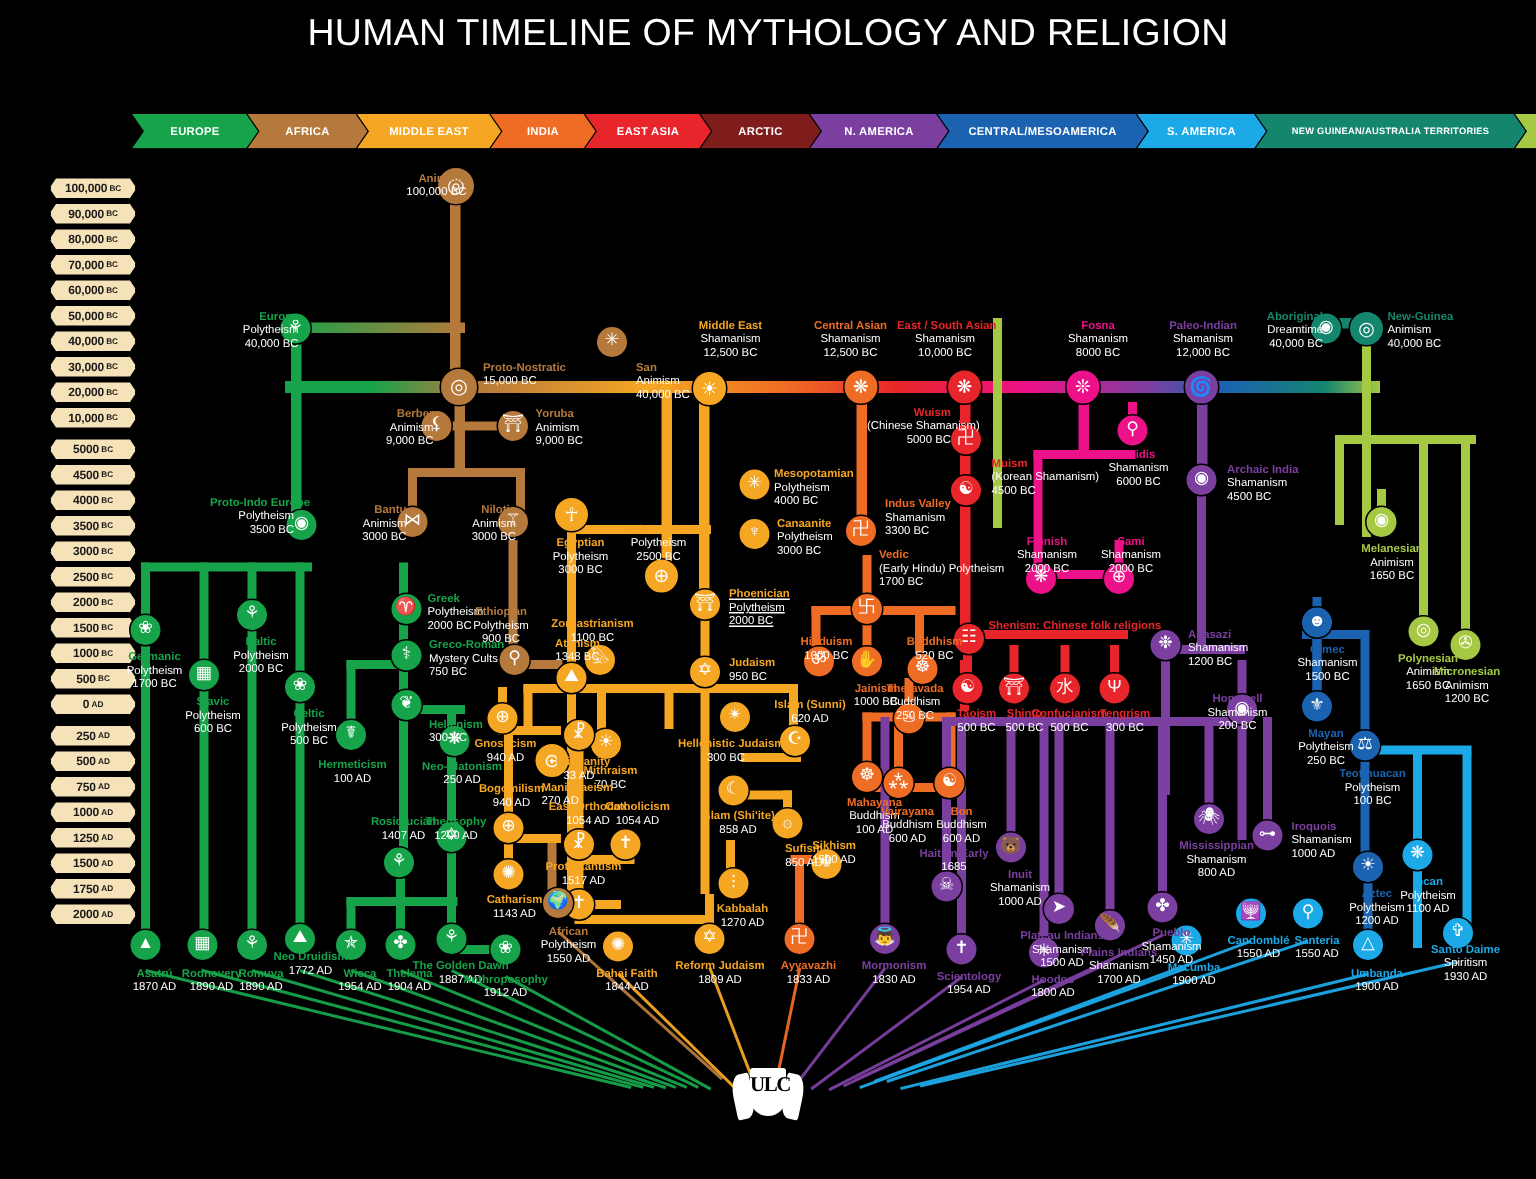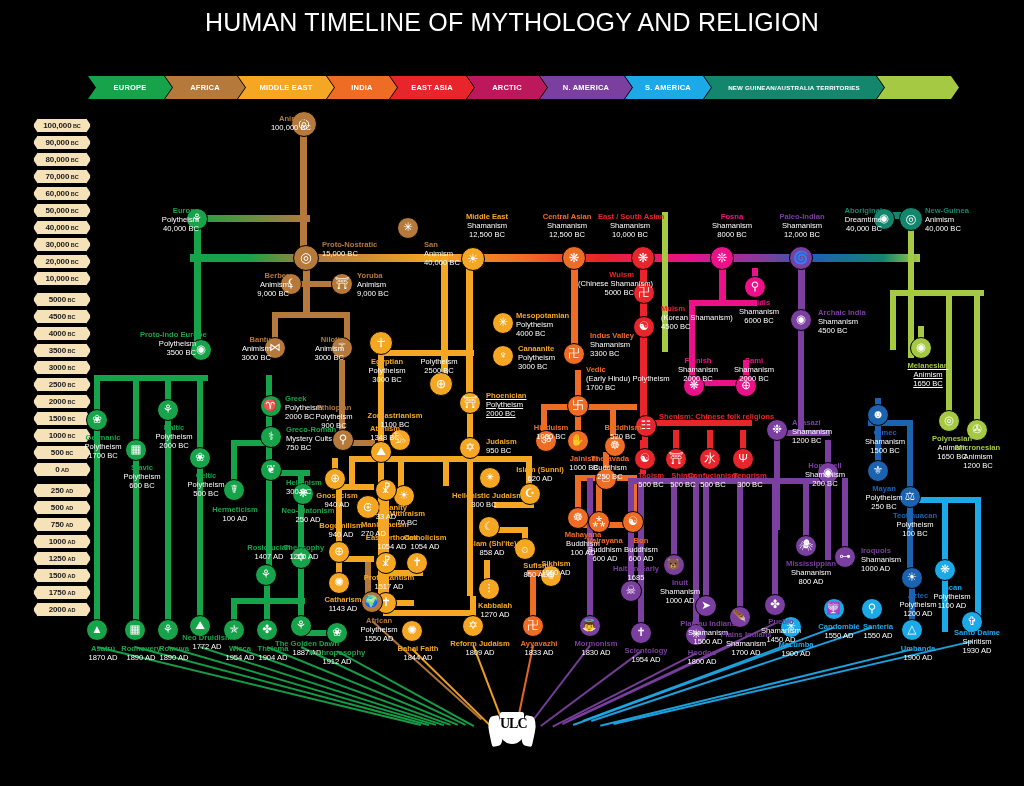--- a/index.html
+++ b/index.html
@@ -68,25 +68,28 @@
       </div>
       <div class="chip" style="background: rgb(245, 166, 35); width: 78px; flex: 0 0 78px; z-index: 18;">
         <span>MIDDLE EAST</span>
       </div>
       <div class="chip" style="background: rgb(239, 108, 36); width: 52px; flex: 0 0 52px; z-index: 17;">
         <span>INDIA</span>
       </div>
       <div class="chip" style="background: rgb(232, 37, 42); width: 66px; flex: 0 0 66px; z-index: 16;">
         <span>EAST ASIA</span>
       </div>
-      <div class="chip" style="background: #be185d; width: 62px; flex: 0 0 62px; z-index: 15;">
+      <div class="chip" style="background: #7f1d1d; width: 62px; flex: 0 0 62px; z-index: 15;">
         <span>ARCTIC</span>
       </div>
       <div class="chip" style="background: rgb(123, 63, 160); width: 74px; flex: 0 0 74px; z-index: 14;">
         <span>N. AMERICA</span>
+      </div>
+      <div class="chip" style="background: rgb(27, 99, 176); width: 122px; flex: 0 0 122px; z-index: 13;">
+        <span>CENTRAL/MESOAMERICA</span>
       </div>
       <div class="chip" style="background: rgb(28, 169, 232); width: 68px; flex: 0 0 68px; z-index: 12;">
         <span>S. AMERICA</span>
       </div>
       <div class="chip" style="background: rgb(20, 134, 110); width: 162px; flex: 0 0 162px; z-index: 11;">
         <span style="font-size: 6.2px;">NEW GUINEAN/AUSTRALIA TERRITORIES</span>
       </div>
       <div class="chip" style="background: rgb(165, 201, 67); width: 64px; flex: 0 0 64px; z-index: 10;"></div>
     </div>
 
@@ -471,21 +474,21 @@
         <span class="gl" style="font-size: 11.55px;">卍</span>
       </div>
       <div class="lbl l" style="left: 590px; top: 332px; width: 56px;"><b style="color:#ef6c24">Indus Valley</b><span>Shamanism</span><br><span>3300 BC</span></div>
       <div class="node" style="left: 567px; top: 395px; width: 22px; height: 22px; background: rgb(239, 108, 36); border: 1.5px solid rgb(0, 0, 0);">
         <span class="gl" style="font-size: 11.55px;">卐</span>
       </div>
       <div class="lbl l" style="left: 586px; top: 366px; width: 56px;"><b style="color:#ef6c24">Vedic</b><span>(Early Hindu) Polytheism</span><br><span>1700 BC</span></div>
       <div class="node" style="left: 910px; top: 337px; width: 22px; height: 22px; background: rgb(165, 201, 67); border: 1.5px solid rgb(0, 0, 0);">
         <span class="gl" style="font-size: 11.55px;">◉</span>
       </div>
-      <div class="lbl c" style="left: 896px; top: 362px; width: 64px; text-decoration: underline;"><b style="color:#a5c943">Melanesian</b><span>Animism</span><br><span>1650 BC</span></div>
+      <div class="lbl c" style="left: 896px; top: 362px; width: 64px;"><b style="color:#a5c943">Melanesian</b><span>Animism</span><br><span>1650 BC</span></div>
       <div class="node" style="left: 938px; top: 410px; width: 22px; height: 22px; background: rgb(165, 201, 67); border: 1.5px solid rgb(0, 0, 0);">
         <span class="gl" style="font-size: 11.55px;">◎</span>
       </div>
       <div class="lbl c" style="left: 920px; top: 435px; width: 64px;"><b style="color:#a5c943">Polynesian</b><span>Animism</span><br><span>1650 BC</span></div>
       <div class="node" style="left: 966px; top: 419px; width: 22px; height: 22px; background: rgb(165, 201, 67); border: 1.5px solid rgb(0, 0, 0);">
         <span class="gl" style="font-size: 11.55px;">✇</span>
       </div>
       <div class="lbl c" style="left: 946px; top: 444px; width: 64px;"><b style="color:#a5c943">Micronesian</b><span>Animism</span><br><span>1200 BC</span></div>
       <div class="node" style="left: 86px; top: 409px; width: 22px; height: 22px; background: rgb(23, 163, 74); border: 1.5px solid rgb(0, 0, 0);">
         <span class="gl" style="font-size: 11.55px;">❀</span>

